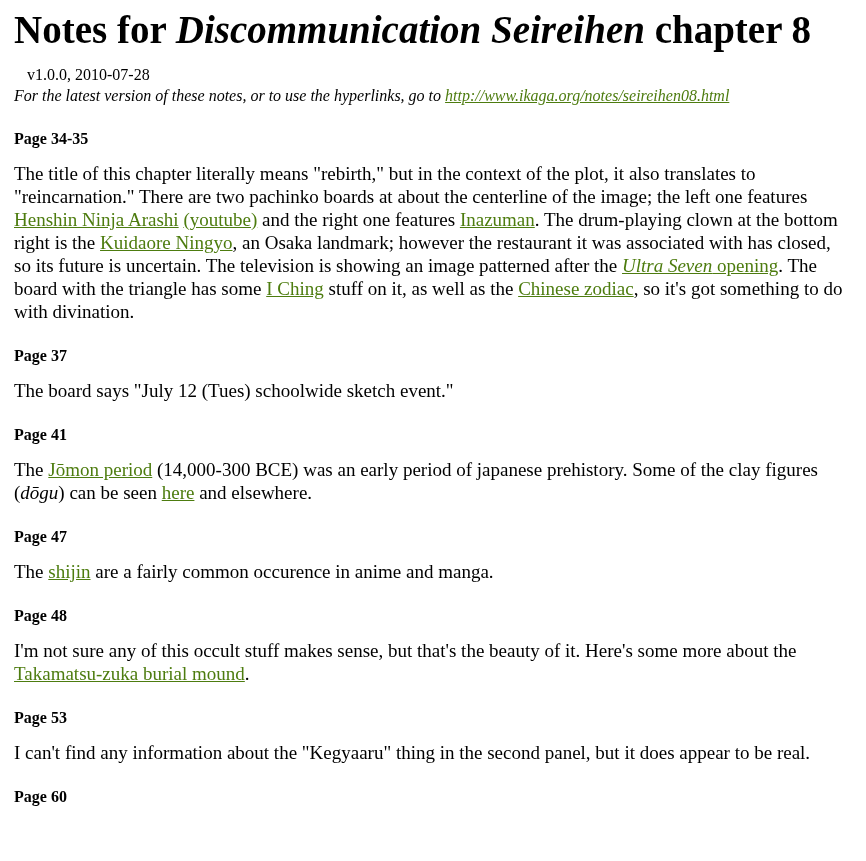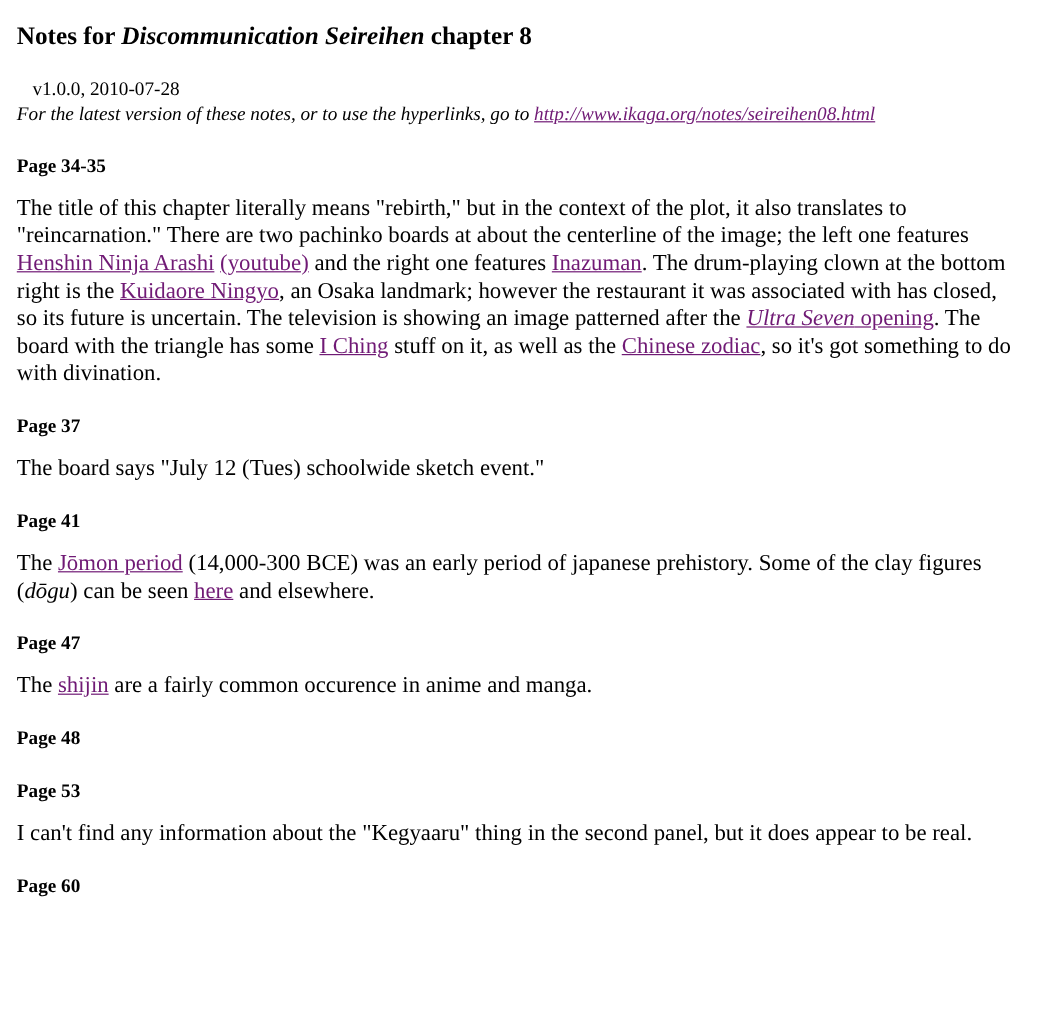--- a/index.html
+++ b/index.html
@@ -13,21 +13,21 @@
     font-size: 16px;
     width: 866px;
     min-height: 861px;
     box-sizing: border-box;
     overflow: hidden;
   }
   .page {
     padding: 6px 14px 10px 14px;
   }
   h1.doc-title {
-    font-size: 21px;
+    font-size: 39px;
     line-height: 36px;
     font-weight: bold;
     margin: 6px 0 16px 0;
   }
   .title-work { font-style: italic; }
   .meta-block {
     margin: 0 0 2px 0;
   }
   .meta-line {
     line-height: 21px;
@@ -42,21 +42,21 @@
     line-height: 22px;
     font-weight: bold;
     margin: 22px 0 12px 0;
   }
   p.section-paragraph {
     margin: 12px 0 22px 0;
     line-height: 23px;
     font-size: 19px;
   }
   a.doc-link, a.doc-link:visited {
-    color: #701a75;
+    color: #4d7c0f;
     text-decoration: underline;
     cursor: pointer;
   }
   .seg-italic { font-style: italic; }
   a.seg-link-italic { font-style: italic; }
 </style>
 </head>
 <body>
 
 <div class="page">
@@ -71,18 +71,19 @@
   <div id="sections-root">
       <h2 class="section-heading">Page 34-35</h2>
       <p class="section-paragraph"><span>The title of this chapter literally means "rebirth," but in the context of the plot, it also translates to "reincarnation." There are two pachinko boards at about the centerline of the image; the left one features </span><a class="doc-link" href="#">Henshin Ninja Arashi</a><span> </span><a class="doc-link" href="#">(youtube)</a><span> and the right one features </span><a class="doc-link" href="#">Inazuman</a><span>. The drum-playing clown at the bottom right is the </span><a class="doc-link" href="#">Kuidaore Ningyo</a><span>, an Osaka landmark; however the restaurant it was associated with has closed, so its future is uncertain. The television is showing an image patterned after the </span><a class="doc-link seg-link-italic" href="#">Ultra Seven</a><a class="doc-link" href="#"> opening</a><span>. The board with the triangle has some </span><a class="doc-link" href="#">I Ching</a><span> stuff on it, as well as the </span><a class="doc-link" href="#">Chinese zodiac</a><span>, so it's got something to do with divination.</span></p>
       <h2 class="section-heading">Page 37</h2>
       <p class="section-paragraph"><span>The board says "July 12 (Tues) schoolwide sketch event."</span></p>
       <h2 class="section-heading">Page 41</h2>
       <p class="section-paragraph"><span>The </span><a class="doc-link" href="#">Jōmon period</a><span> (14,000-300 BCE) was an early period of japanese prehistory. Some of the clay figures (</span><span class="seg-italic">dōgu</span><span>) can be seen </span><a class="doc-link" href="#">here</a><span> and elsewhere.</span></p>
       <h2 class="section-heading">Page 47</h2>
       <p class="section-paragraph"><span>The </span><a class="doc-link" href="#">shijin</a><span> are a fairly common occurence in anime and manga.</span></p>
       <h2 class="section-heading">Page 48</h2>
+      <p class="section-paragraph"><span>I'm not sure any of this occult stuff makes sense, but that's the beauty of it. Here's some more about the </span><a class="doc-link" href="#">Takamatsu-zuka burial mound</a><span>.</span></p>
       <h2 class="section-heading">Page 53</h2>
       <p class="section-paragraph"><span>I can't find any information about the "Kegyaaru" thing in the second panel, but it does appear to be real.</span></p>
       <h2 class="section-heading">Page 60</h2>
     </div>
 
 </div>
 
 </body></html>

